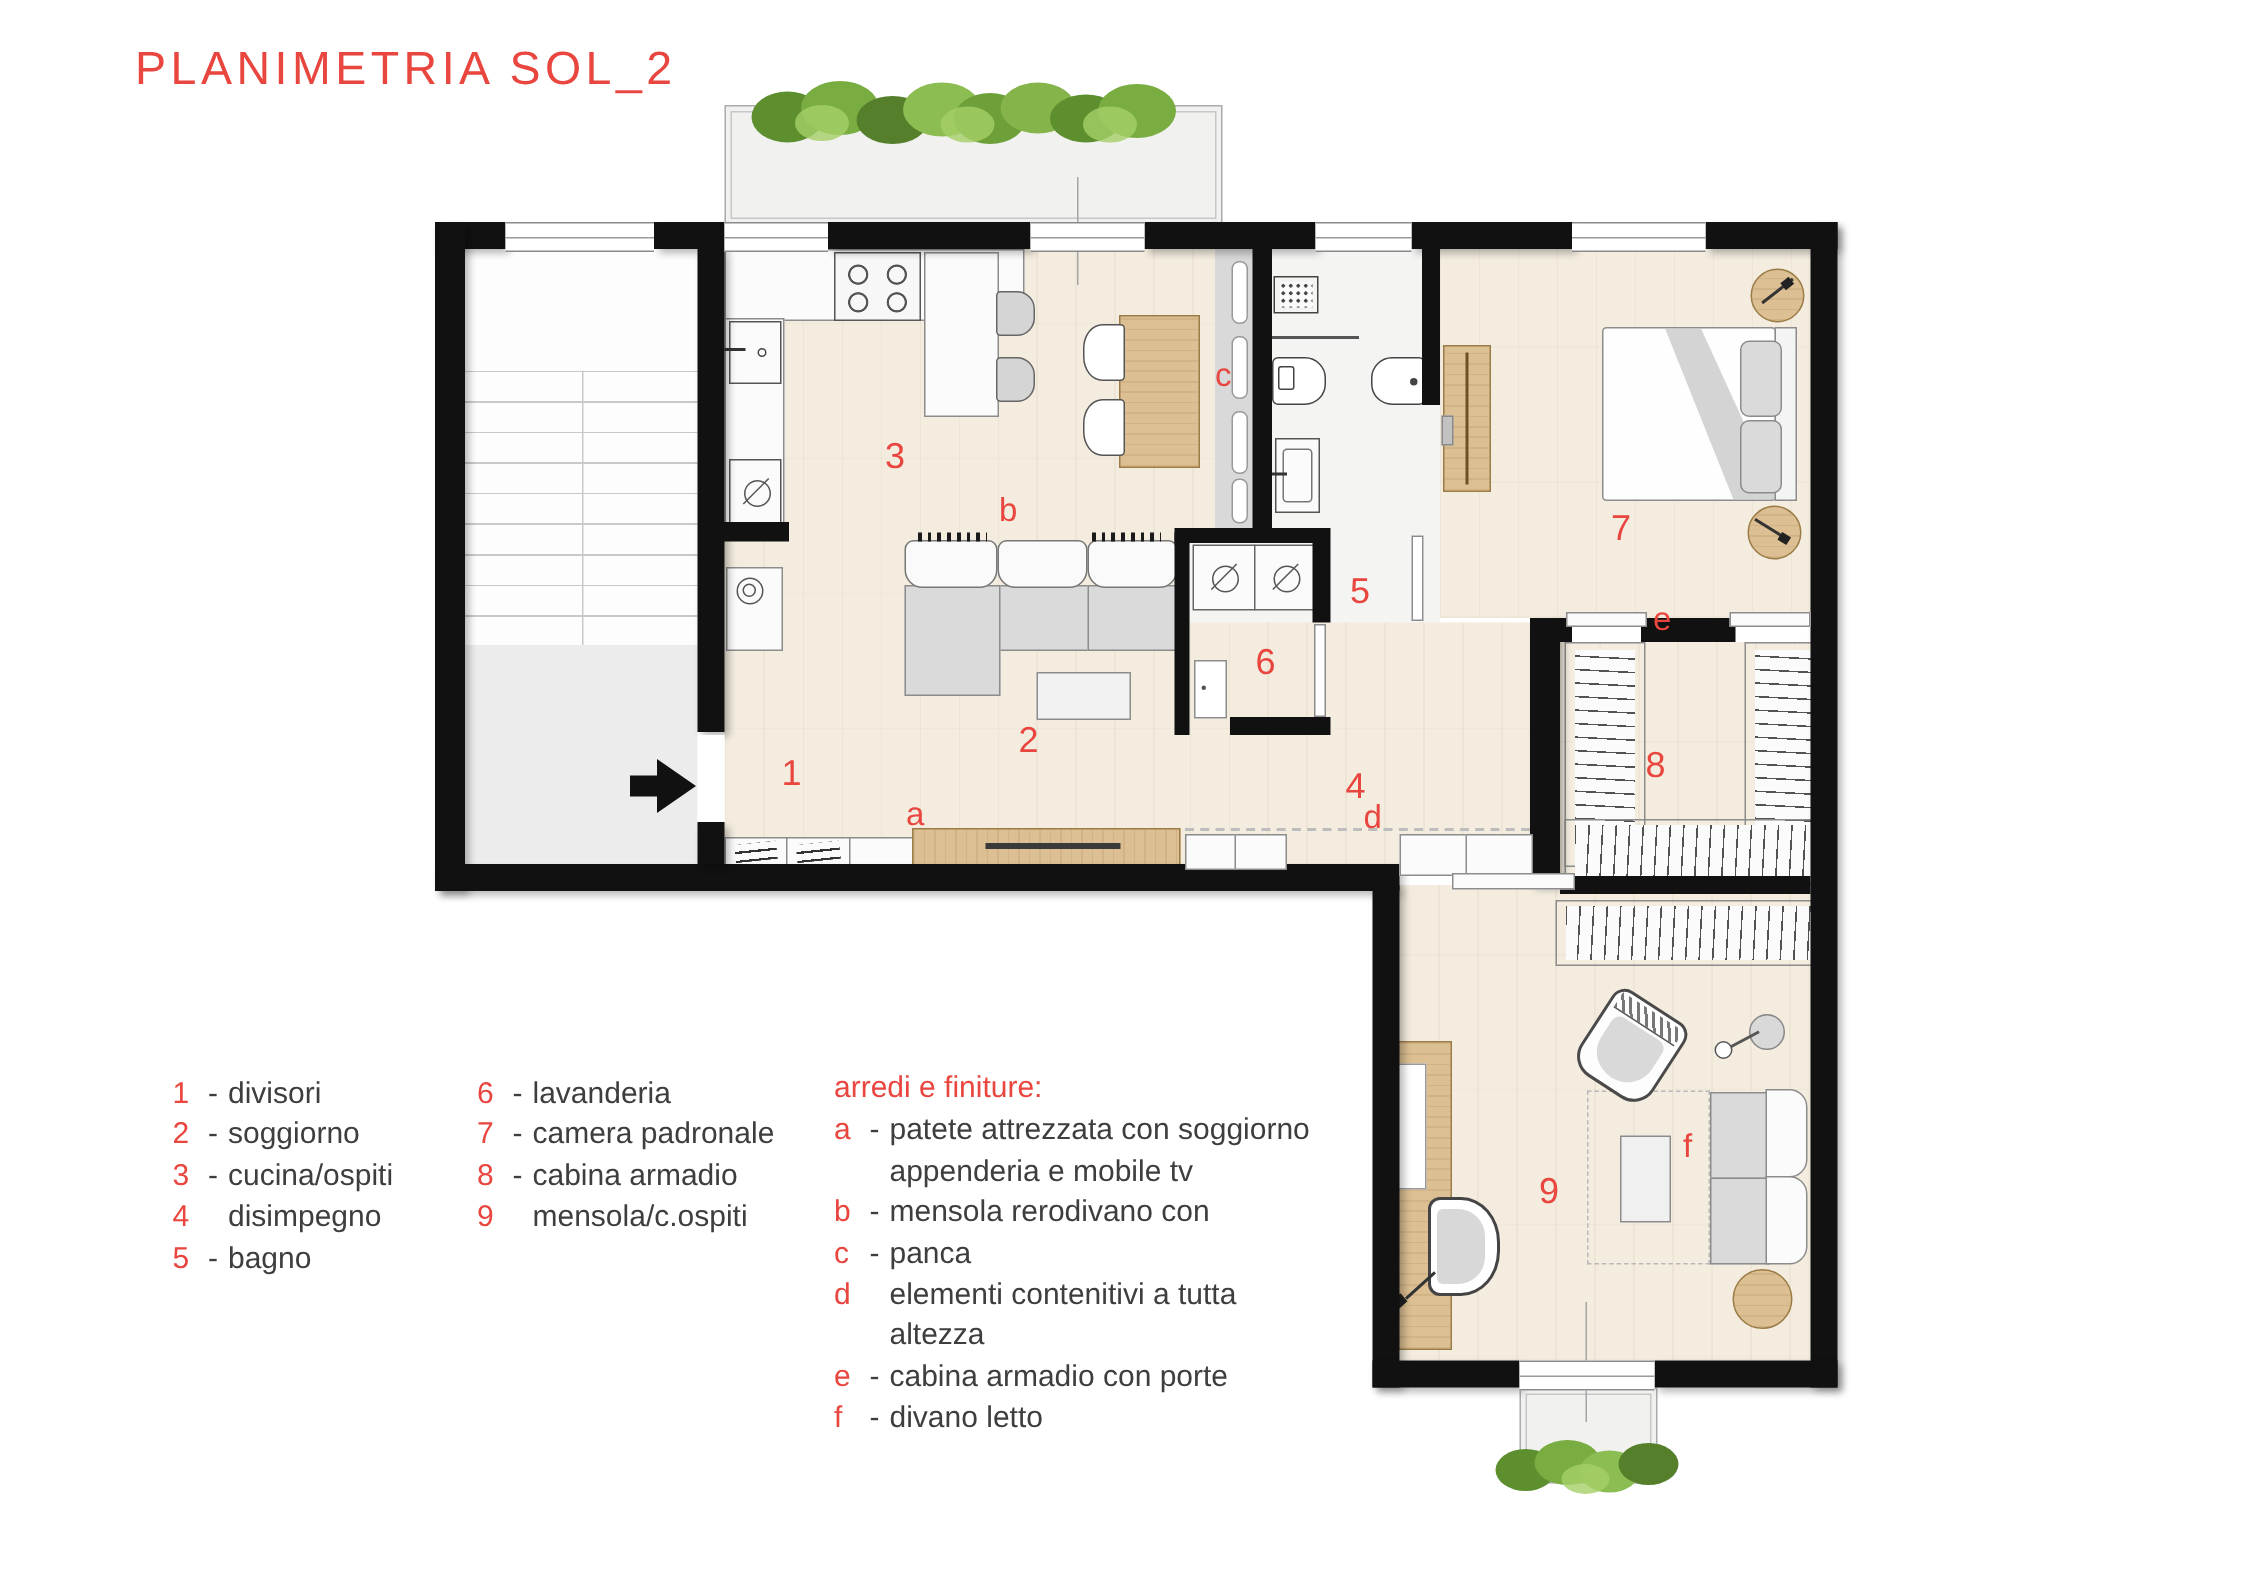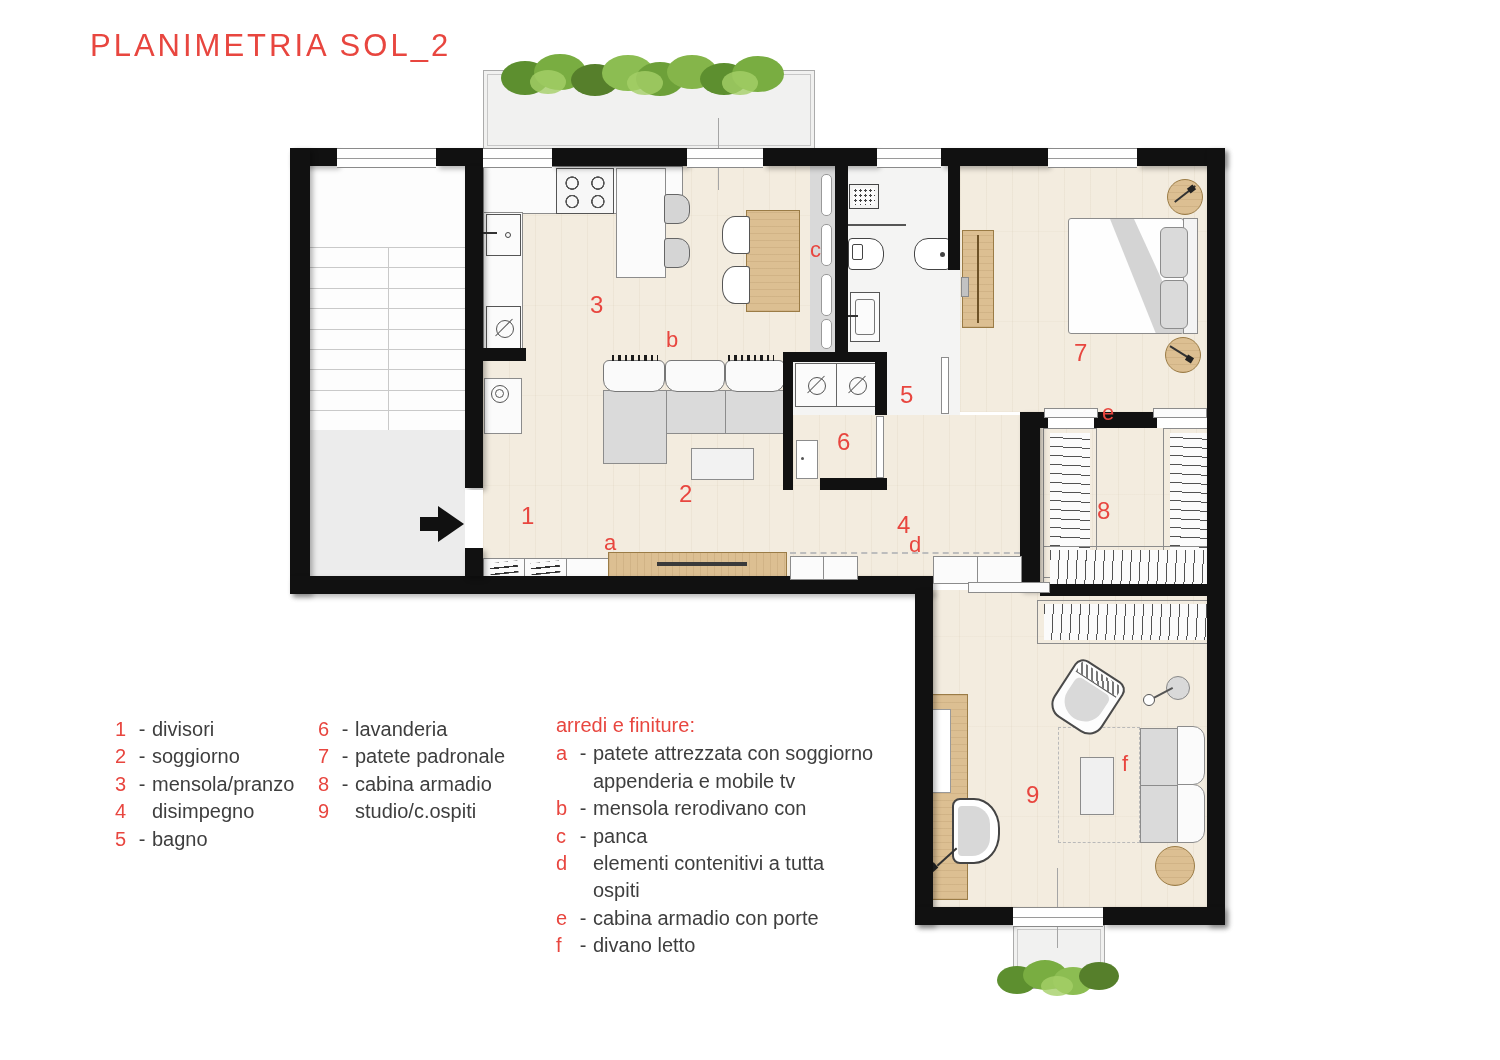--- a/index.html
+++ b/index.html
@@ -320,21 +320,21 @@
       <span>divisori</span>
     </div>
   <div class="lrow">
       <span class="lg-num">2</span>
       <span class="lg-sep">-</span>
       <span>soggiorno</span>
     </div>
   <div class="lrow">
       <span class="lg-num">3</span>
       <span class="lg-sep">-</span>
-      <span>mensola/pranzo</span>
+      <span>cucina/ospiti</span>
     </div>
   <div class="lrow">
       <span class="lg-num">4</span>
       <span class="lg-sep"></span>
       <span>disimpegno</span>
     </div>
   <div class="lrow">
       <span class="lg-num">5</span>
       <span class="lg-sep">-</span>
       <span>bagno</span>
@@ -342,31 +342,31 @@
 </div>
 <div class="abs legend" style="left:318px;top:716px;width:220px;">
   <div class="lrow">
       <span class="lg-num">6</span>
       <span class="lg-sep">-</span>
       <span>lavanderia</span>
     </div>
   <div class="lrow">
       <span class="lg-num">7</span>
       <span class="lg-sep">-</span>
-      <span>patete padronale</span>
+      <span>camera padronale</span>
     </div>
   <div class="lrow">
       <span class="lg-num">8</span>
       <span class="lg-sep">-</span>
       <span>cabina armadio</span>
     </div>
   <div class="lrow">
       <span class="lg-num">9</span>
       <span class="lg-sep"></span>
-      <span>studio/c.ospiti</span>
+      <span>mensola/c.ospiti</span>
     </div>
 </div>
 <div class="abs legend" style="left:556px;top:712px;width:330px;">
   <div class="ftitle">arredi e finiture:</div>
   <div class="lrow">
       <span class="lg-num">a</span>
       <span class="lg-sep">-</span>
       <span>patete attrezzata con soggiorno</span>
     </div>
   <div class="l2">appenderia e mobile tv</div>
@@ -379,21 +379,21 @@
       <span class="lg-num">c</span>
       <span class="lg-sep">-</span>
       <span>panca</span>
     </div>
 
   <div class="lrow">
       <span class="lg-num">d</span>
       <span class="lg-sep"></span>
       <span>elementi contenitivi a tutta</span>
     </div>
-  <div class="l2">ospiti</div>
+  <div class="l2">altezza</div>
   <div class="lrow">
       <span class="lg-num">e</span>
       <span class="lg-sep">-</span>
       <span>cabina armadio con porte</span>
     </div>
   <div class="lrow">
       <span class="lg-num">f</span>
       <span class="lg-sep">-</span>
       <span>divano letto</span>
     </div>

